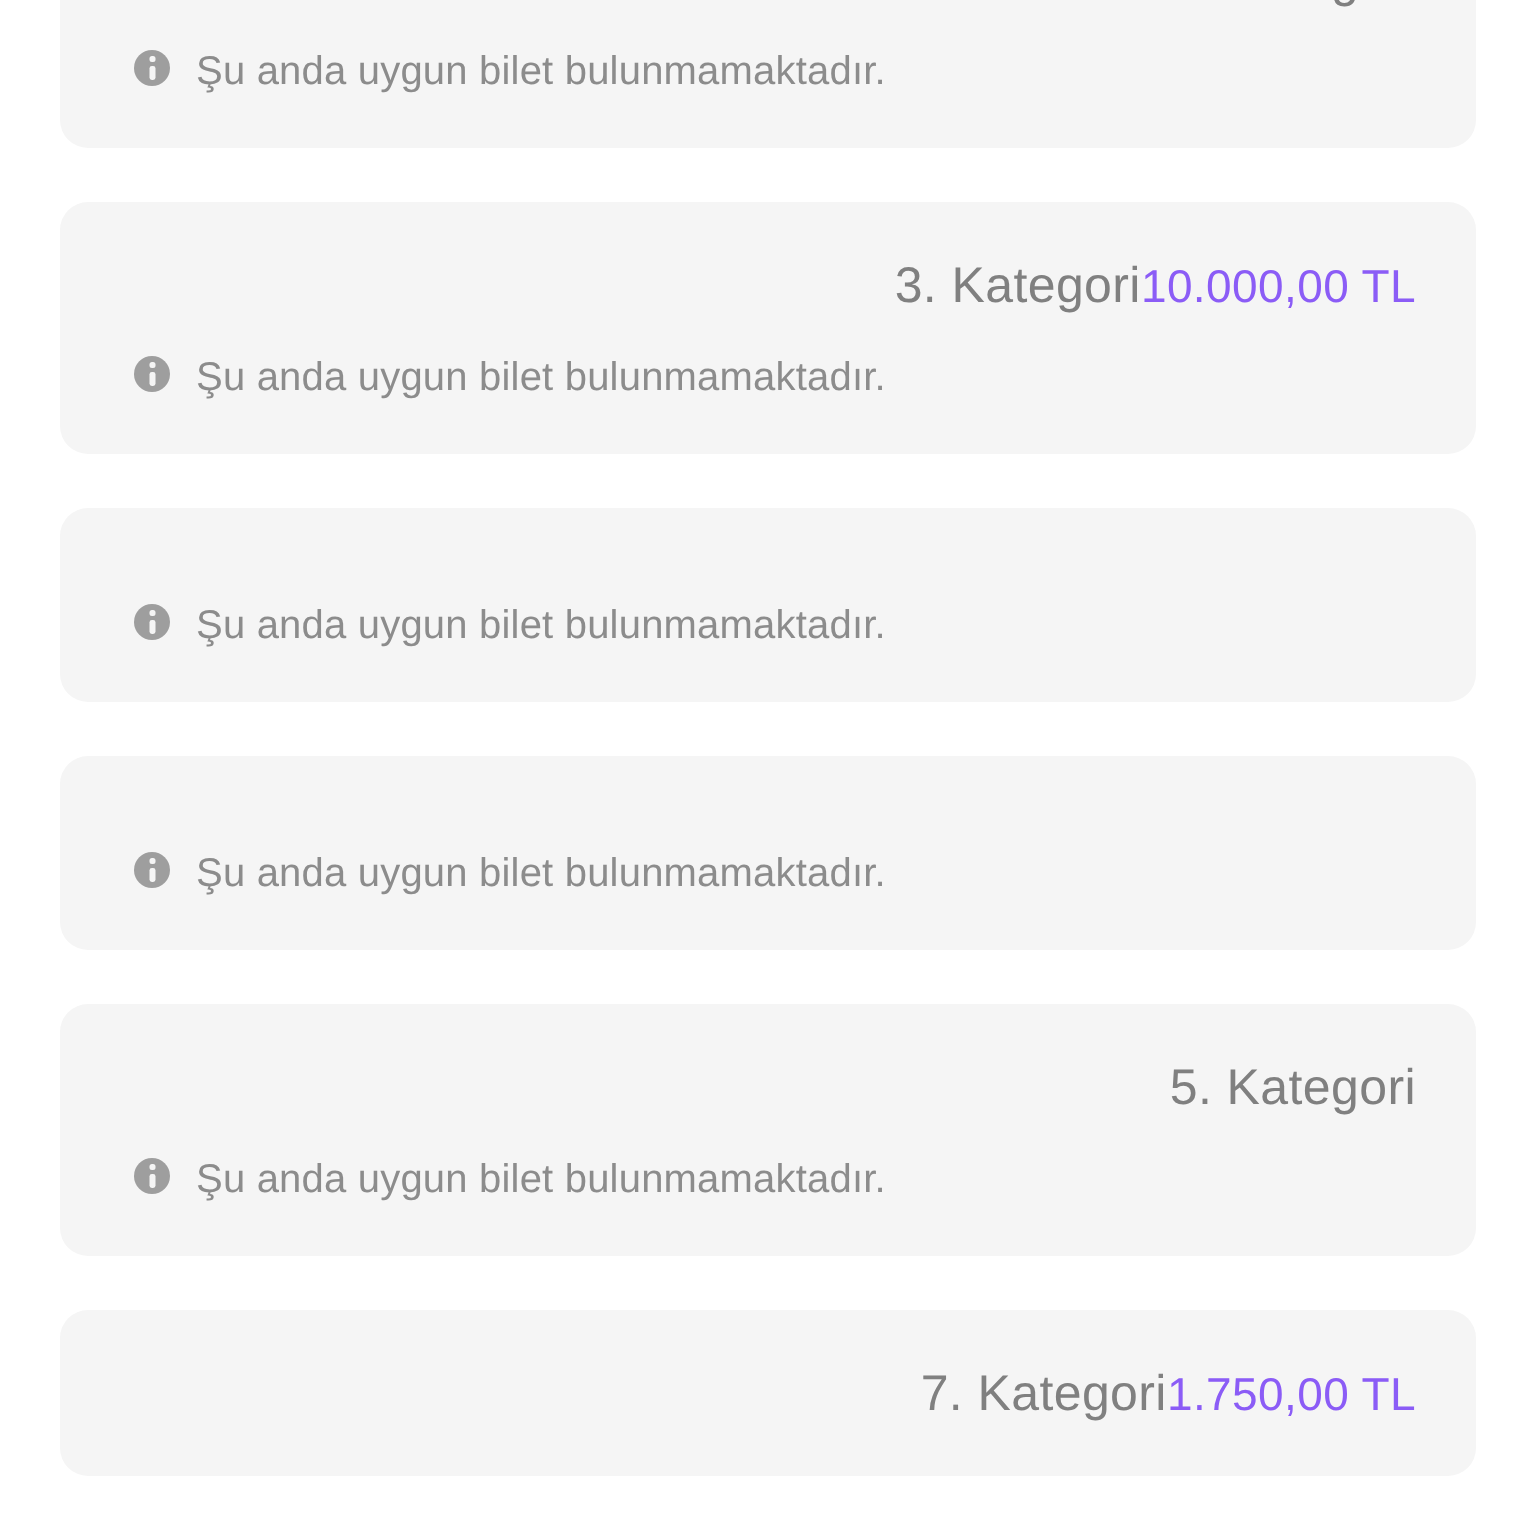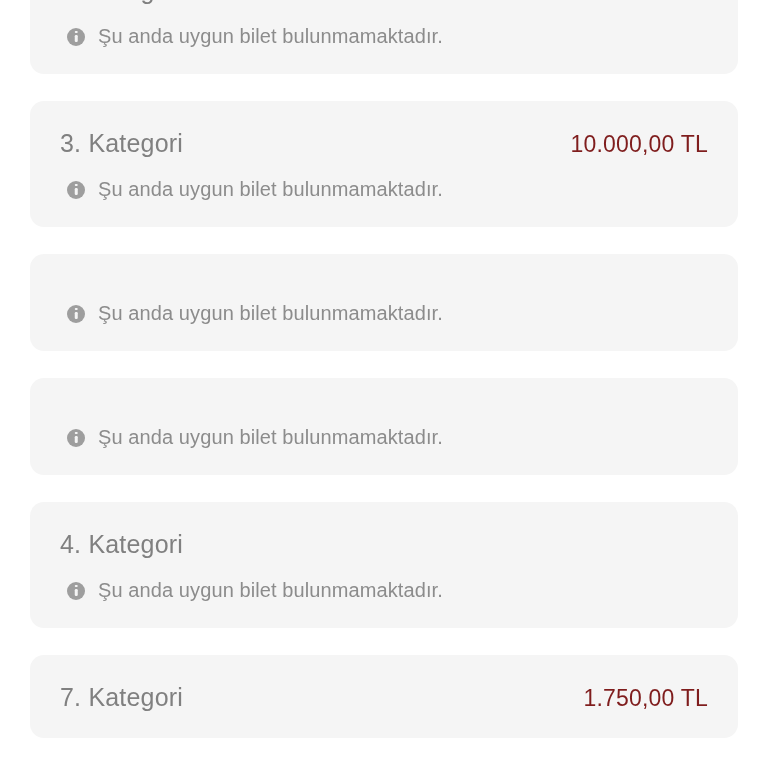--- a/index.html
+++ b/index.html
@@ -32,37 +32,36 @@
   }
   .card {
     background: #f5f5f5;
     border-radius: 14px;
     padding: 28px 30px 26px 30px;
     box-sizing: border-box;
   }
   .card-head {
     display: flex;
     align-items: baseline;
-    justify-content: space-between;
+    justify-content: flex-end;
   }
   .cat-name {
     font-size: 25px;
     color: #808080;
     letter-spacing: 0.2px;
     font-weight: 400;
   }
   .cat-price {
     font-size: 23px;
-    color: #7f1d1d;
+    color: #8b5cf6;
     letter-spacing: 0.2px;
     font-weight: 400;
   }
   .note {
     display: flex;
-    align-items: center;
     gap: 13px;
     margin-top: 20px;
     padding-left: 7px;
   }
   .info-icon {
     flex: 0 0 auto;
     width: 18px;
     height: 18px;
     border-radius: 50%;
     background: #9e9e9e;
@@ -136,21 +135,21 @@
 
     <div class="card">
       <div class="note">
         <span class="info-icon"></span>
         <span class="note-text">Şu anda uygun bilet bulunmamaktadır.</span>
       </div>
     </div>
 
     <div class="card">
       <div class="card-head">
-        <span class="cat-name">4. Kategori</span>
+        <span class="cat-name">5. Kategori</span>
       </div>
       <div class="note">
         <span class="info-icon"></span>
         <span class="note-text">Şu anda uygun bilet bulunmamaktadır.</span>
       </div>
     </div>
 
     <div class="card">
       <div class="card-head">
         <span class="cat-name">7. Kategori</span>

